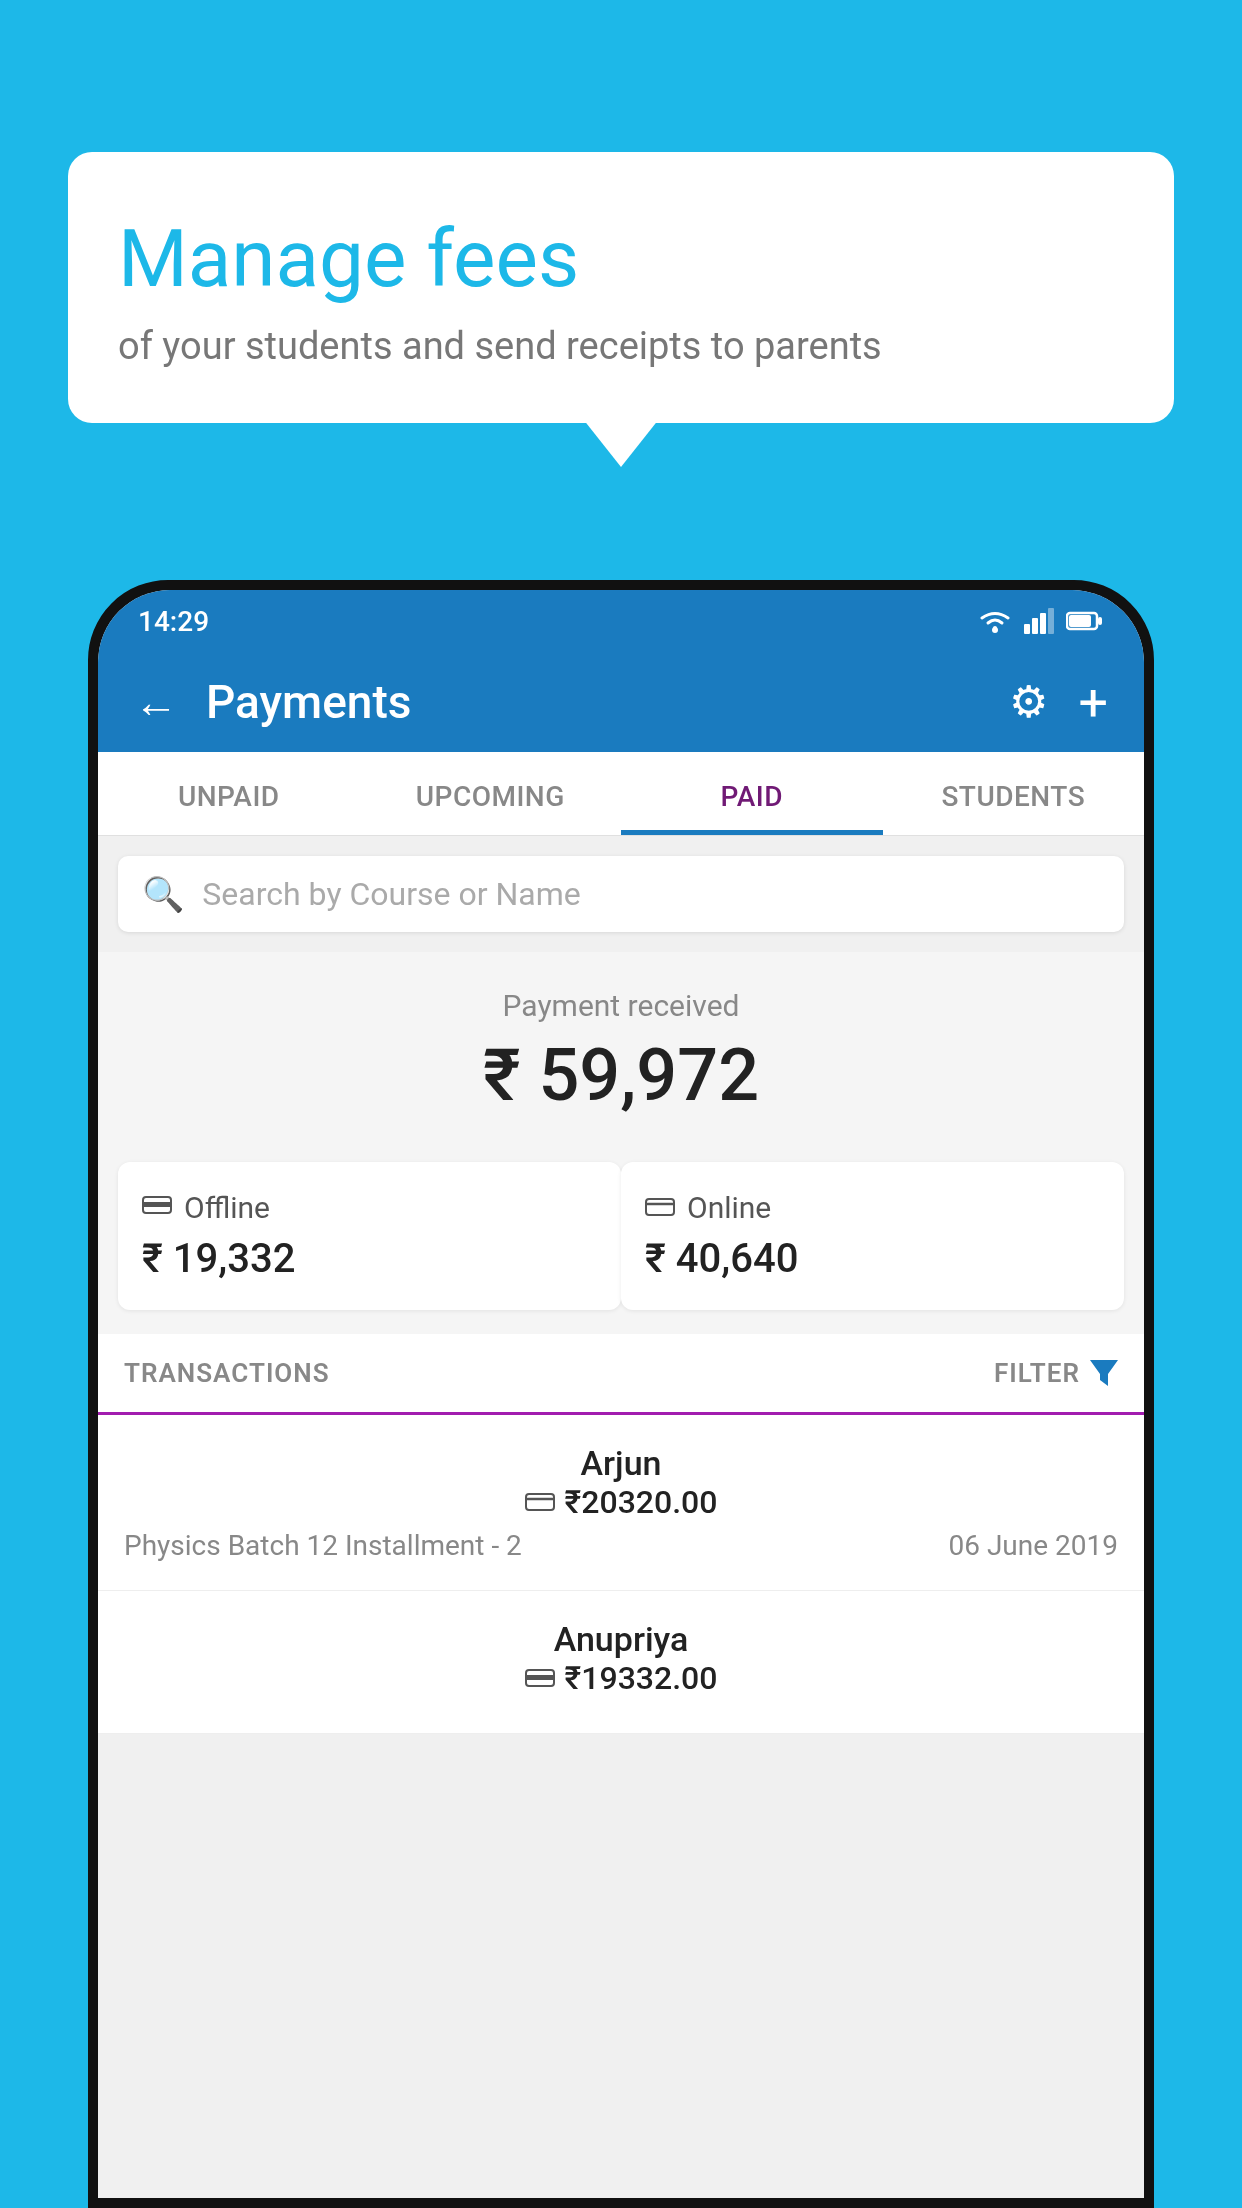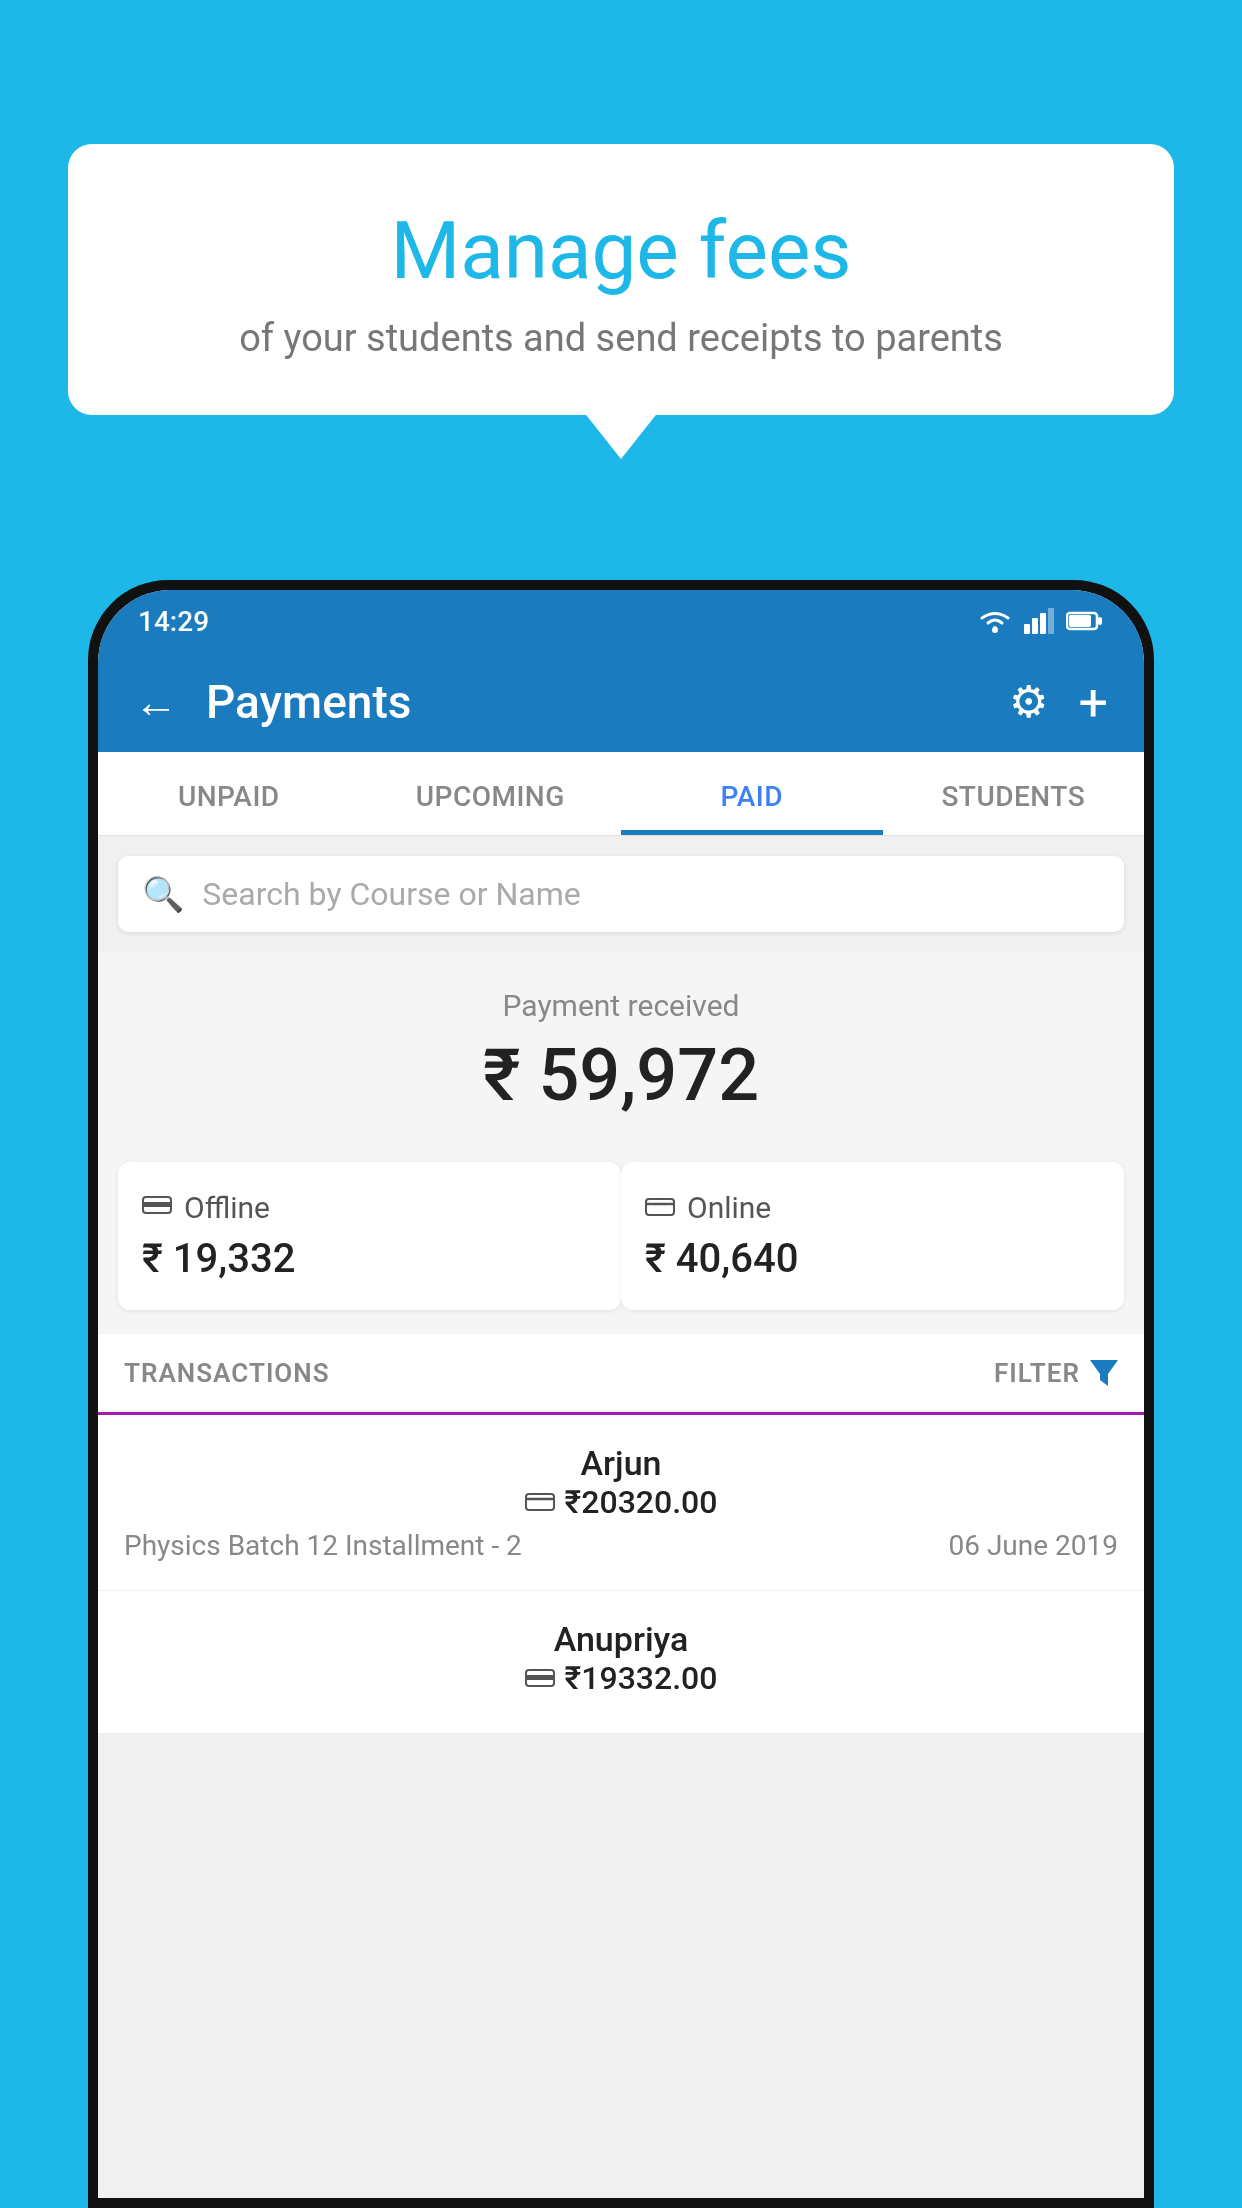--- a/index.html
+++ b/index.html
@@ -9,27 +9,27 @@
       height: 2208px;
       background-color: #1db8e8;
       font-family: 'Roboto', Arial, sans-serif;
       overflow: hidden;
       position: relative;
     }
 
     
     .speech-bubble {
       position: absolute;
-      top: 144px;
+      top: 152px;
       left: 68px;
       right: 68px;
       background: white;
       border-radius: 24px;
       padding: 60px 50px 55px;
-      text-align: center;
+      text-align: left;
     }
 
     .speech-bubble::after {
       content: '';
       position: absolute;
       bottom: -44px;
       left: 50%;
       transform: translateX(-50%);
       width: 0;
       height: 0;
@@ -158,21 +158,21 @@
       text-align: center;
       padding: 28px 0 22px;
       font-size: 28px;
       font-weight: 500;
       color: #888;
       letter-spacing: 0.5px;
       position: relative;
     }
 
     .tab.active {
-      color: #3b82f6;
+      color: #701a75;
     }
 
     .tab.active::after {
       content: '';
       position: absolute;
       bottom: 0;
       left: 0;
       right: 0;
       height: 5px;
       background: #1a7bbf;

